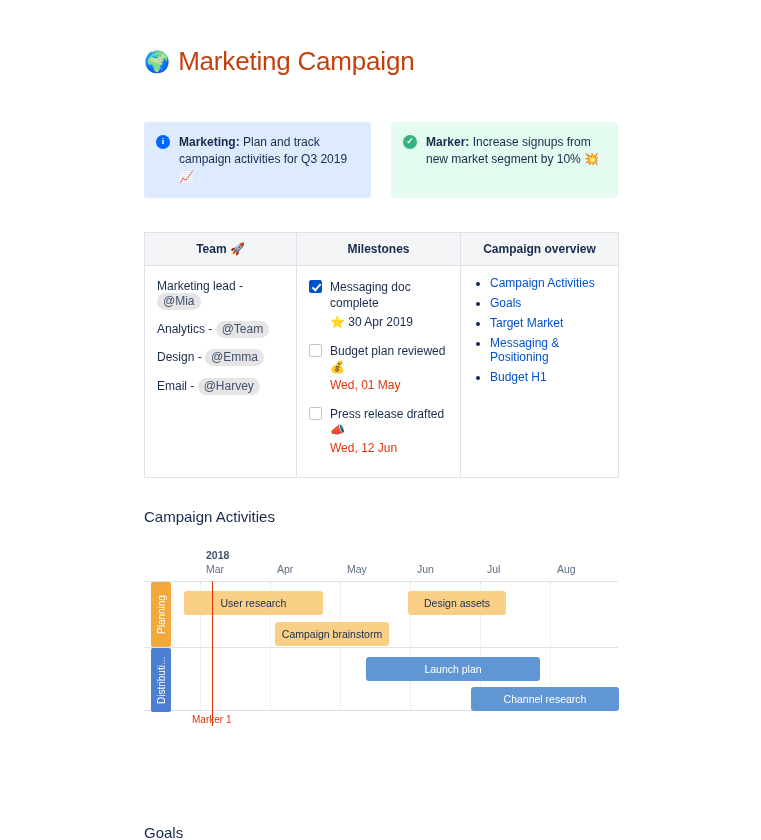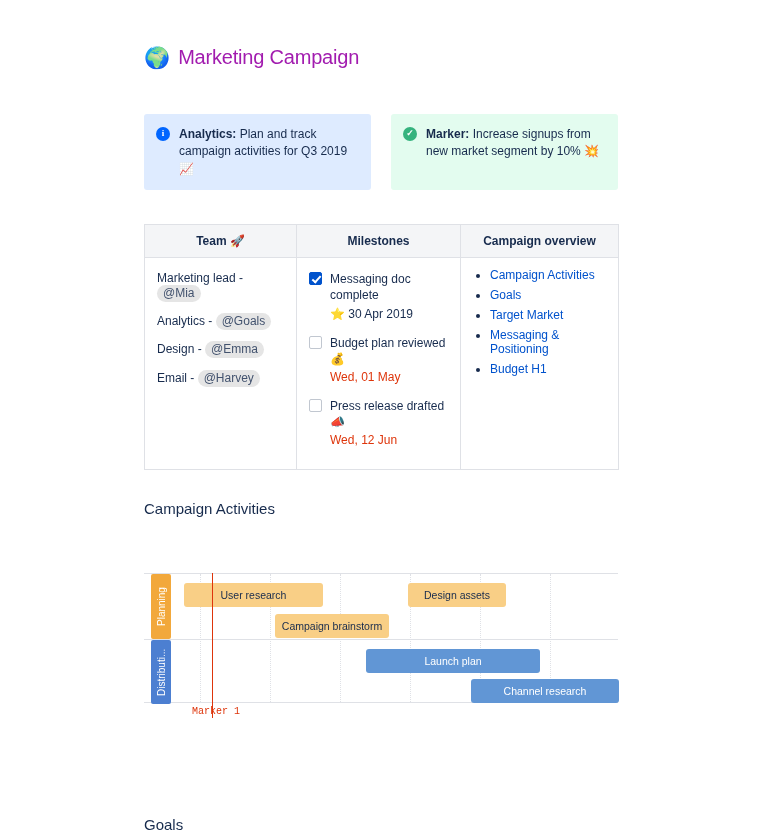--- a/index.html
+++ b/index.html
@@ -25,23 +25,23 @@
 
   
   .title-row {
     display: flex;
     align-items: center;
     gap: 8px;
     margin-top: 46px;
   }
   .title-emoji { font-size: 21px; line-height: 1; }
   .page-title {
-    font-size: 20px;
+    font-size: 26px;
     font-weight: 500;
-    color: #a21caf;
+    color: #c2410c;
     letter-spacing: -0.2px;
   }
 
   
   .panels {
     display: flex;
     gap: 20px;
     margin-top: 45px;
   }
   .panel {
@@ -230,38 +230,37 @@
   .marker-line {
     position: absolute;
     width: 1px;
     background: #de350b;
   }
   .marker-label {
     position: absolute;
     color: #de350b;
     font-size: 10px;
     white-space: nowrap;
-    font-family: Liberation Mono, monospace;
   }
 </style>
 </head>
 <body>
 
 <div class="page">
   <div class="content">
 
     <div class="title-row">
       <span class="title-emoji">🌍</span>
       <span class="page-title">Marketing Campaign</span>
     </div>
 
     <div class="panels">
       <div class="panel info">
         <span class="panel-icon info">i</span>
-        <span class="panel-text"><b>Analytics:</b><span> Plan and track campaign activities for Q3 2019 📈</span></span>
+        <span class="panel-text"><b>Marketing:</b><span> Plan and track campaign activities for Q3 2019 📈</span></span>
       </div>
       <div class="panel success">
         <span class="panel-icon success">✓</span>
         <span class="panel-text"><b>Marker:</b><span> Increase signups from new market segment by 10% 💥</span></span>
       </div>
     </div>
 
     <table class="grid">
       <colgroup>
           <col style="width:152px">
@@ -273,21 +272,21 @@
           <th>Team 🚀</th>
           <th>Milestones</th>
           <th>Campaign overview</th>
         </tr>
       </thead>
       <tbody>
         <tr>
 
           <td class="team-cell">
             <p class="team-line"><span>Marketing lead - </span><span class="mention">@Mia</span></p>
-            <p class="team-line"><span>Analytics - </span><span class="mention">@Goals</span></p>
+            <p class="team-line"><span>Analytics - </span><span class="mention">@Team</span></p>
             <p class="team-line"><span>Design - </span><span class="mention">@Emma</span></p>
             <p class="team-line"><span>Email - </span><span class="mention">@Harvey</span></p>
           </td>
 
           <td class="milestones-cell">
             <div class="ms-item">
               <div class="ms-row">
                 <span class="cbox checked"></span>
                 <span class="ms-label">Messaging doc complete</span>
               </div>
@@ -318,20 +317,29 @@
               <li><a href="#">Budget H1</a></li>
             </ul>
           </td>
         </tr>
       </tbody>
     </table>
 
     <h2 class="section">Campaign Activities</h2>
 
     <div class="gantt">
+      <div class="gantt-header">
+        <span class="gantt-year" style="left:62px; top:0px;">2018</span>
+        <span class="gantt-month" style="left:62px; top:14px;">Mar</span>
+        <span class="gantt-month" style="left:133px; top:14px;">Apr</span>
+        <span class="gantt-month" style="left:203px; top:14px;">May</span>
+        <span class="gantt-month" style="left:273px; top:14px;">Jun</span>
+        <span class="gantt-month" style="left:343px; top:14px;">Jul</span>
+        <span class="gantt-month" style="left:413px; top:14px;">Aug</span>
+      </div>
 
       <div class="gantt-body">
 
         <div class="gantt-gridline" style="left:56px;"></div>
         <div class="gantt-gridline" style="left:126px;"></div>
         <div class="gantt-gridline" style="left:196px;"></div>
         <div class="gantt-gridline" style="left:266px;"></div>
         <div class="gantt-gridline" style="left:336px;"></div>
         <div class="gantt-gridline" style="left:406px;"></div>
 

